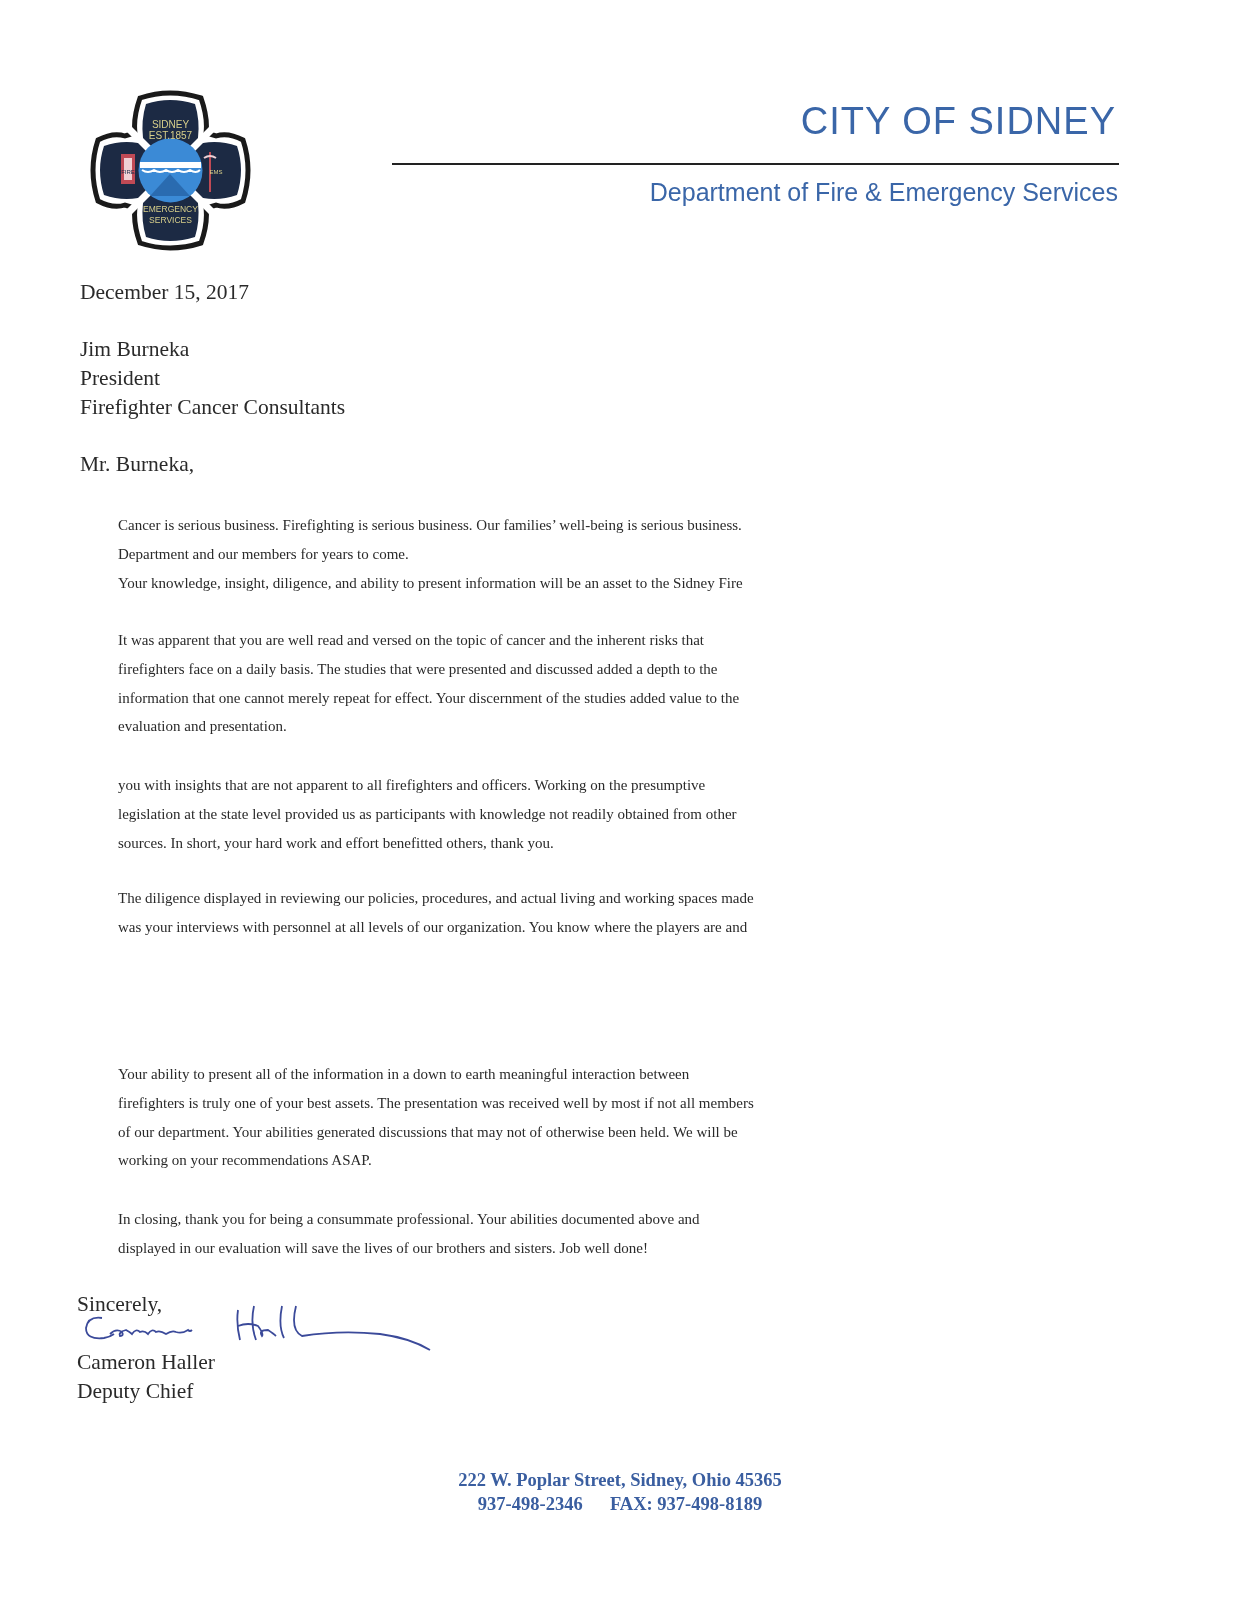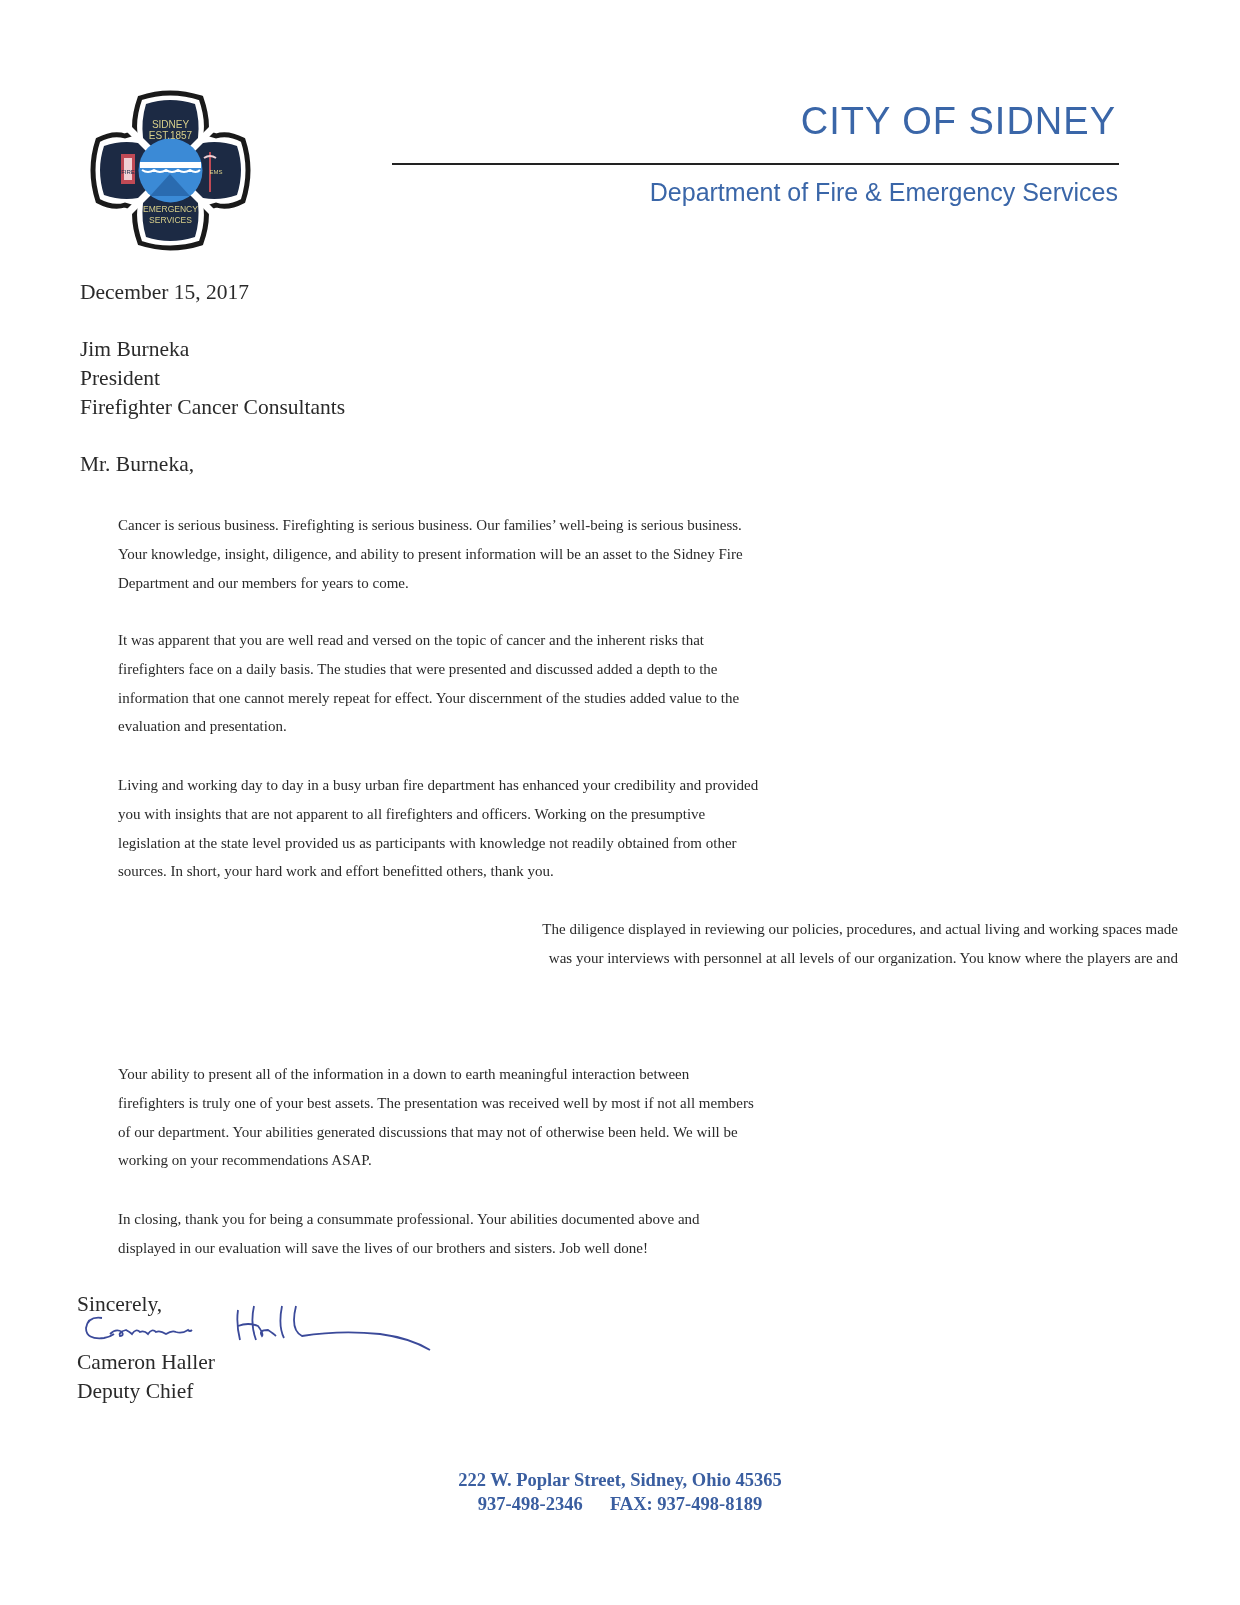--- a/index.html
+++ b/index.html
@@ -46,39 +46,38 @@
 <div class="header-sub">Department of Fire &amp; Emergency Services</div>
 
 <div class="text" style="top:278px;">December 15, 2017</div>
 <div class="text" style="top:335px;">Jim Burneka</div>
 <div class="text" style="top:364px;">President</div>
 <div class="text" style="top:393px;">Firefighter Cancer Consultants</div>
 <div class="text" style="top:450px;">Mr. Burneka,</div>
 
 <div class="para" style="top:511px;">
   <span class="line">Cancer is serious business. Firefighting is serious business. Our families’ well-being is serious business.</span>
+  <span class="line">Department and our members for years to come.</span>
   <span class="line">Your knowledge, insight, diligence, and ability to present information will be an asset to the Sidney Fire</span>
-  <span class="line">Department and our members for years to come.</span>
 </div>
 
 <div class="para" style="top:626px;">
   <span class="line">It was apparent that you are well read and versed on the topic of cancer and the inherent risks that</span>
   <span class="line">firefighters face on a daily basis. The studies that were presented and discussed added a depth to the</span>
   <span class="line">information that one cannot merely repeat for effect. Your discernment of the studies added value to the</span>
   <span class="line">evaluation and presentation.</span>
 </div>
 
 <div class="para" style="top:771px;">
-  <span class="line">Living and working day to day in a busy urban fire department has enhanced your credibility and provided</span>
   <span class="line">you with insights that are not apparent to all firefighters and officers. Working on the presumptive</span>
   <span class="line">legislation at the state level provided us as participants with knowledge not readily obtained from other</span>
   <span class="line">sources. In short, your hard work and effort benefitted others, thank you.</span>
 </div>
 
-<div class="para" style="top:915px;text-align:right;">
+<div class="para" style="top:884px;">
   <span class="line">The diligence displayed in reviewing our policies, procedures, and actual living and working spaces made</span>
   <span class="line">was your interviews with personnel at all levels of our organization. You know where the players are and</span>
 </div>
 
 <div class="para" style="top:1060px;">
   <span class="line">Your ability to present all of the information in a down to earth meaningful interaction between</span>
   <span class="line">firefighters is truly one of your best assets. The presentation was received well by most if not all members</span>
   <span class="line">of our department. Your abilities generated discussions that may not of otherwise been held. We will be</span>
   <span class="line">working on your recommendations ASAP.</span>
 </div>

